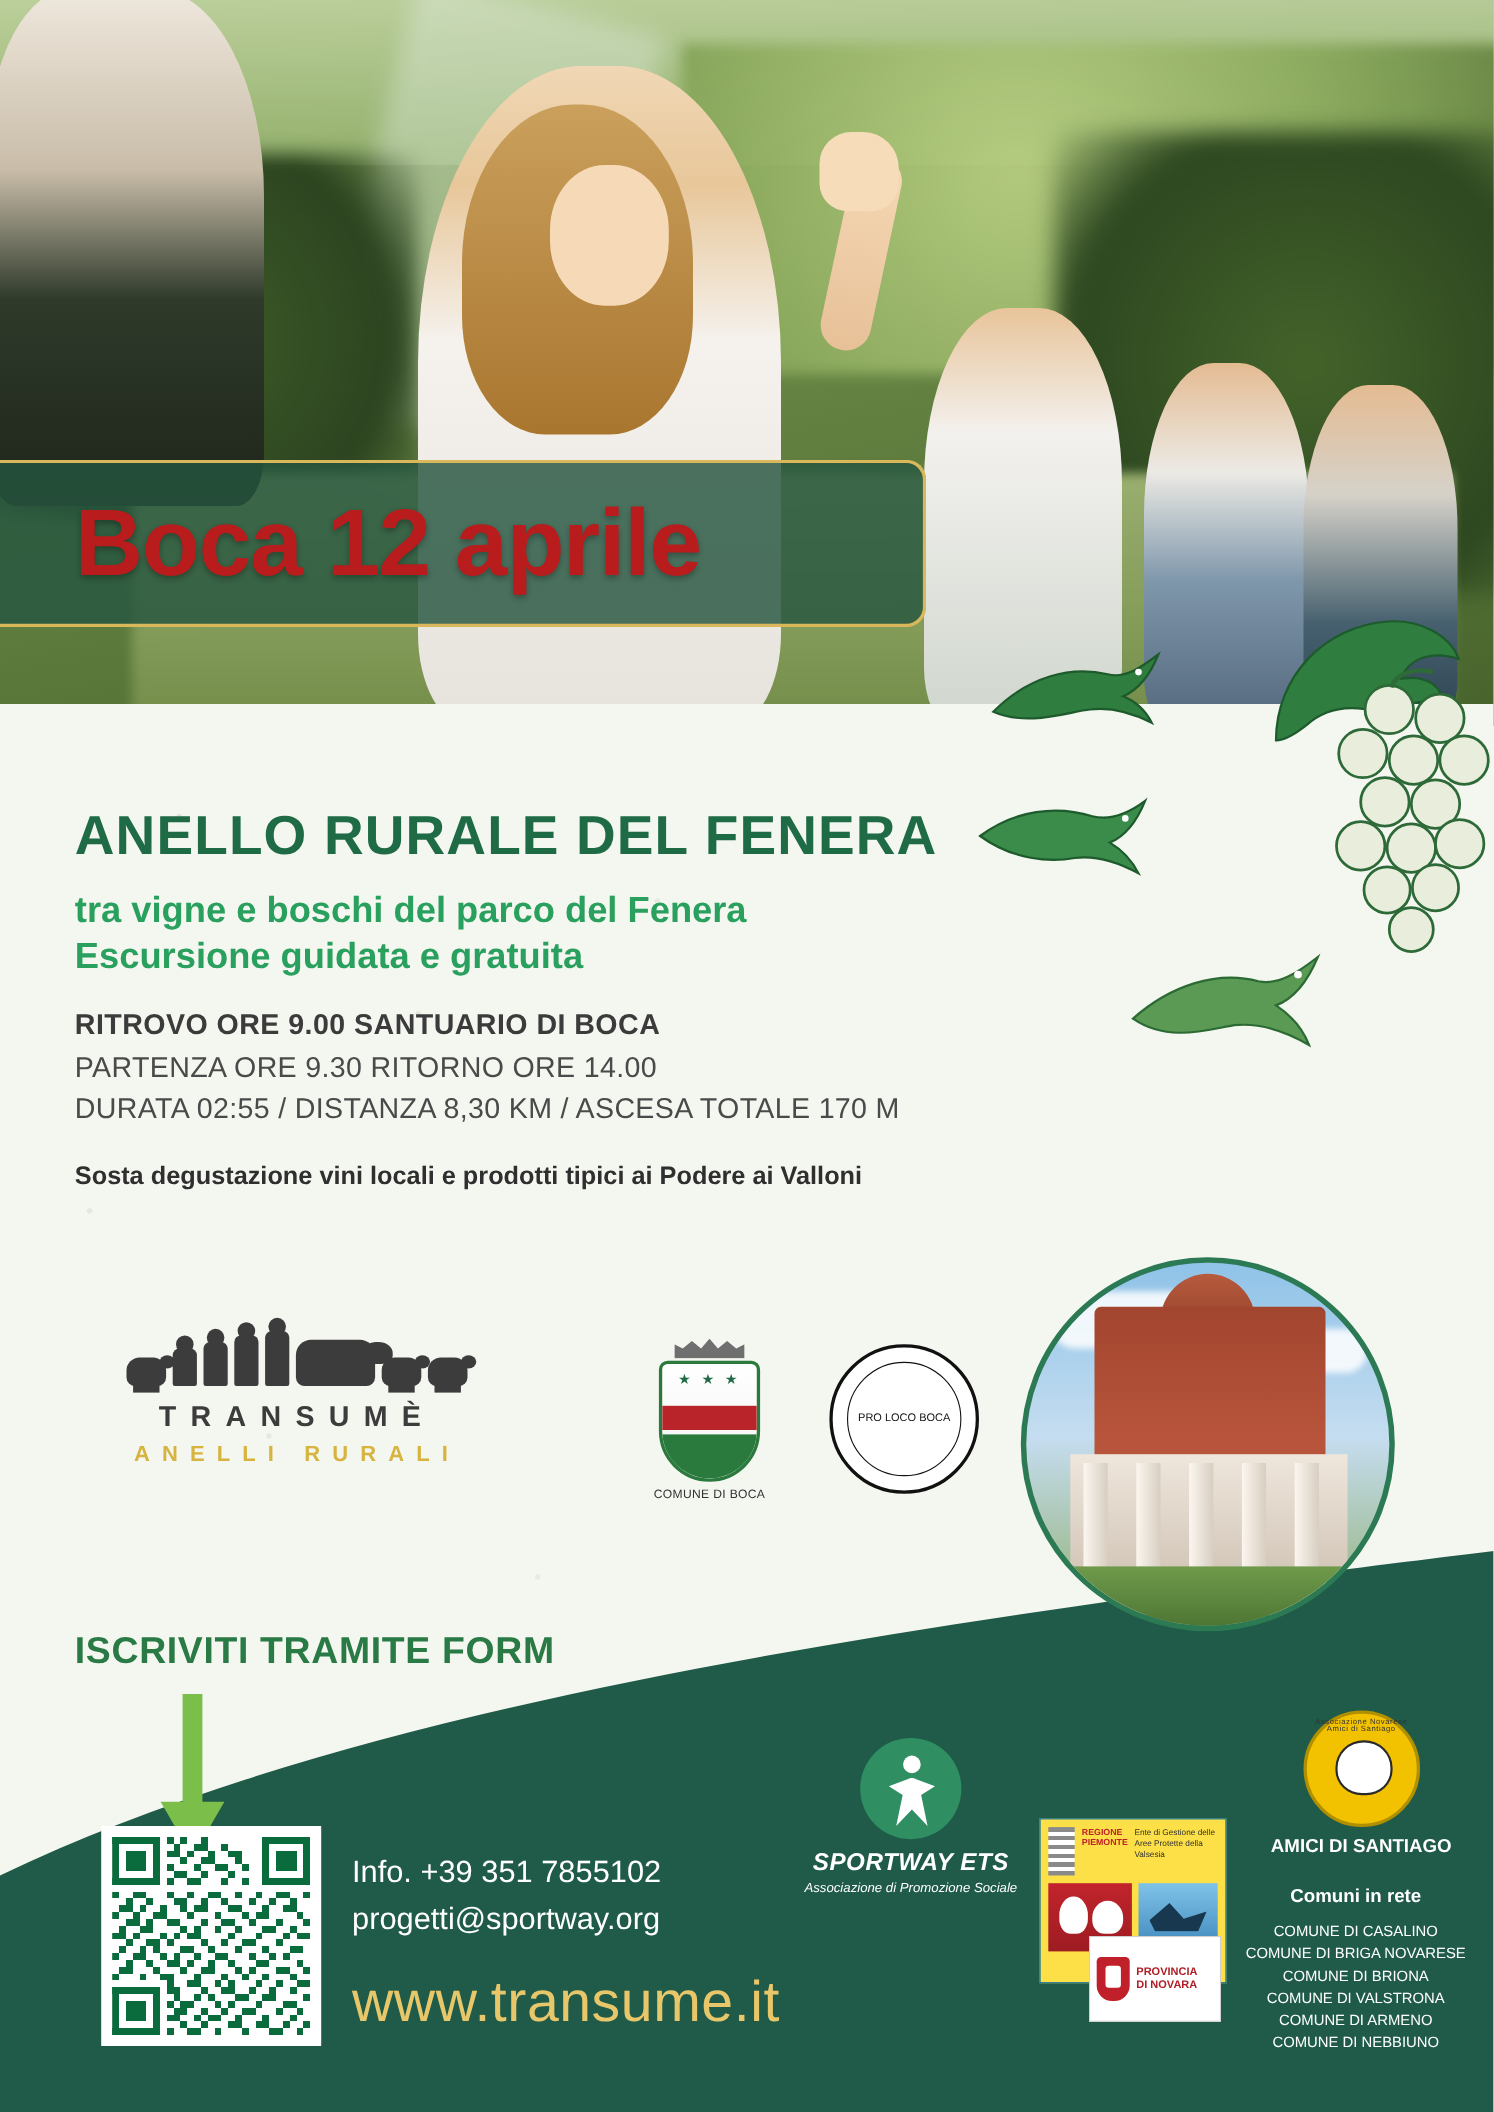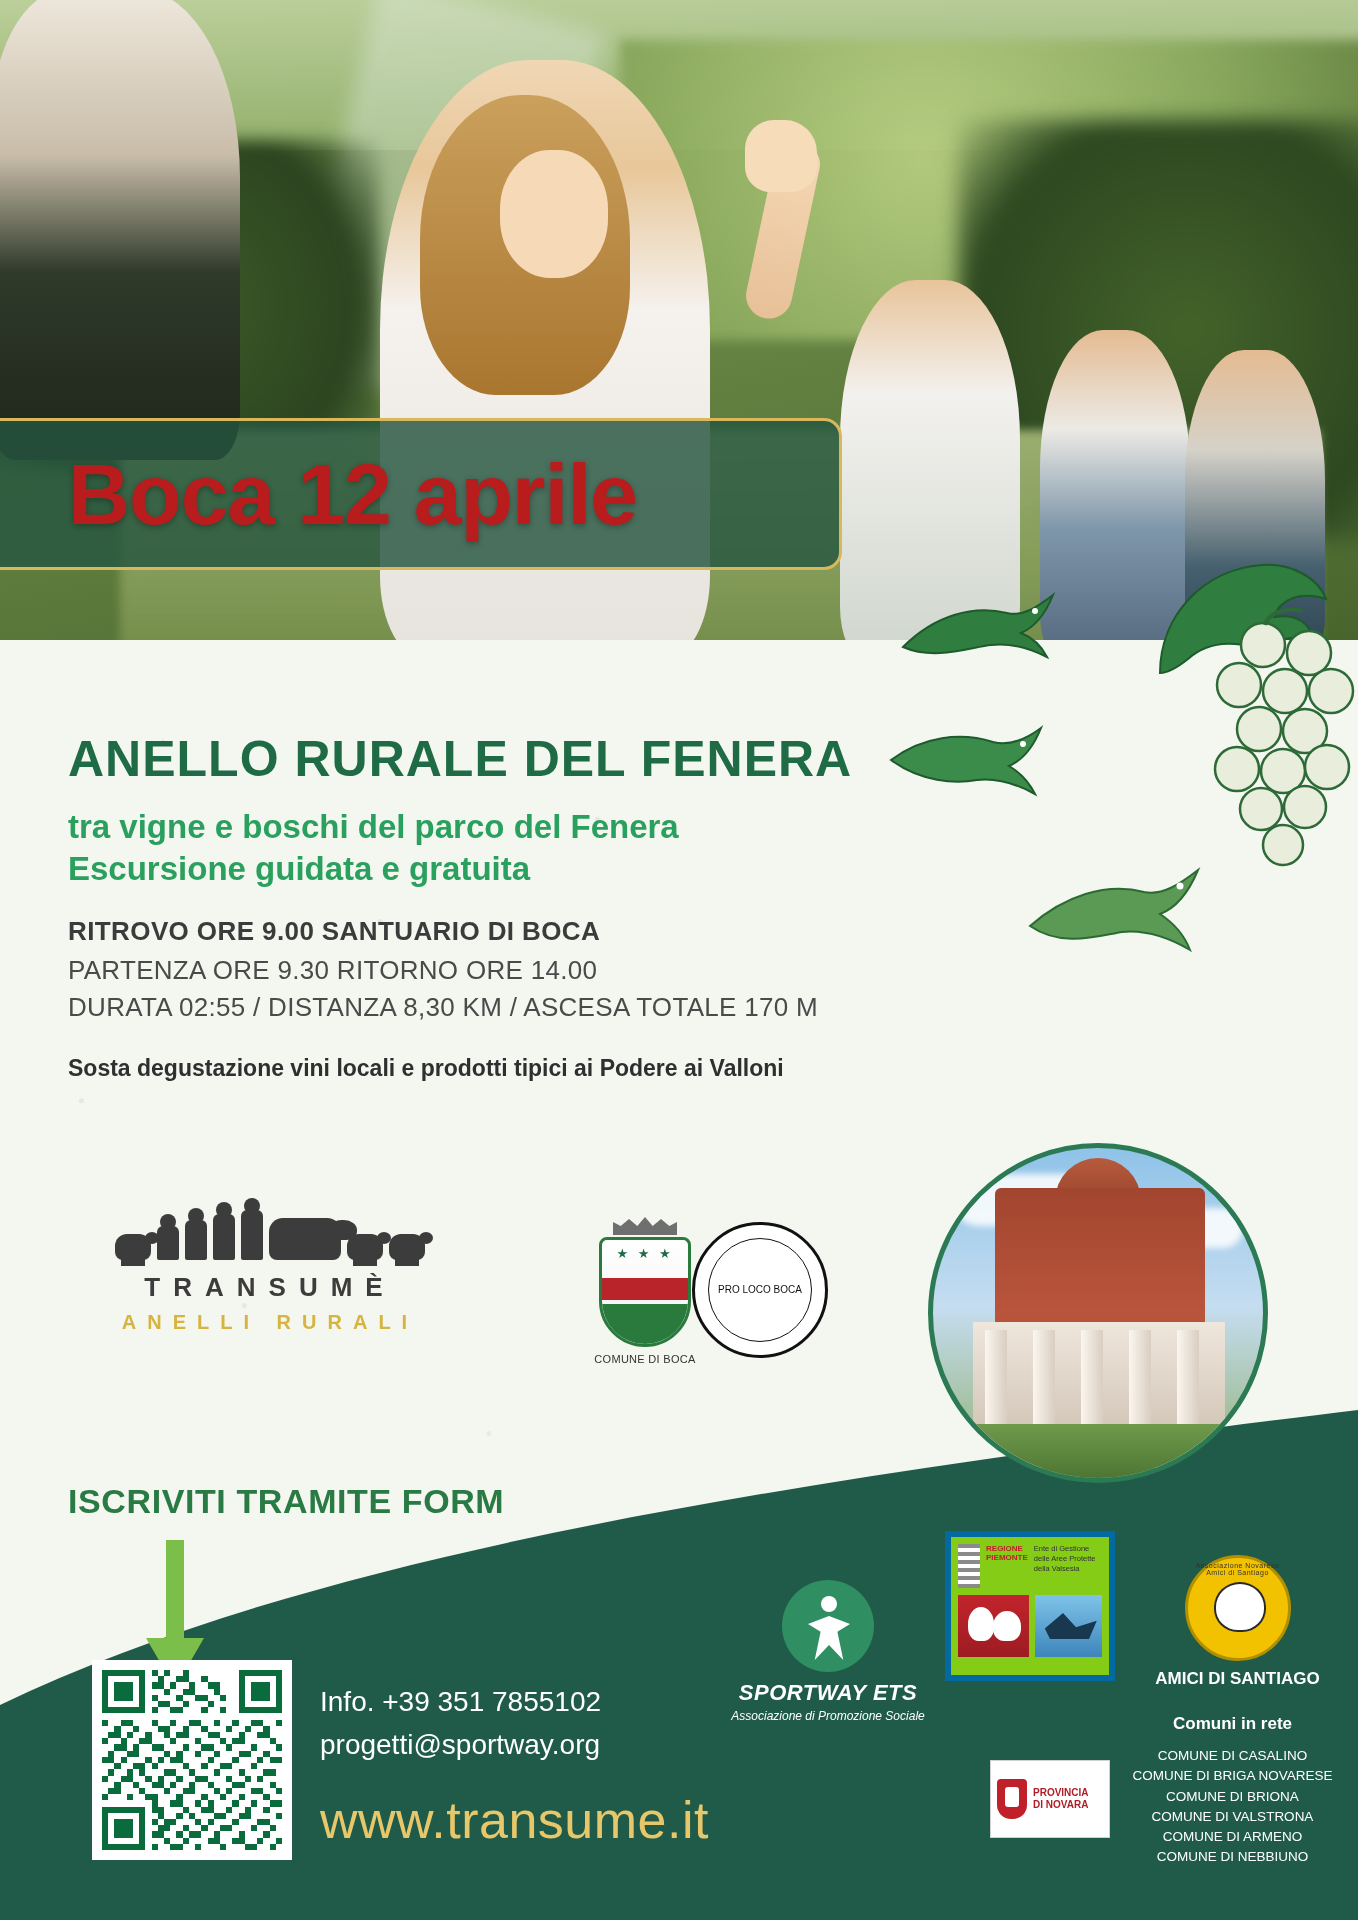--- a/index.html
+++ b/index.html
@@ -239,21 +239,21 @@
   .crest-stars { position:absolute; left:0; top:6px; width:100%; text-align:center; color:#1f6b46; font-size:13px; letter-spacing:3px;}
   .crest-green { position:absolute; left:0; bottom:0; width:100%; height:40px; background:#2a7a3d;}
   .crest-crown {
     width: 64px; height: 20px; margin: 0 auto 2px auto;
     background: #6f6f6f;
     clip-path: polygon(0 100%, 0 35%, 12% 55%, 25% 20%, 38% 55%, 50% 10%, 62% 55%, 75% 20%, 88% 55%, 100% 35%, 100% 100%);
   }
   .crest-label { font-size: 11px; color: #333; margin-top: 6px; letter-spacing: .3px;}
   .proloco {
     position: absolute;
-    left: 692px;
+    left: 754px;
     top: 1222px;
     width: 130px; height: 130px;
     border: 3px solid #111;
     border-radius: 50%;
     display: flex; align-items: center; justify-content: center;
     font-size: 10px; color: #111; text-align: center; line-height: 1.2;
     background: #fff;
   }
   .proloco-inner {
     width: 104px; height: 104px; border: 1px solid #111; border-radius: 50%;
@@ -368,25 +368,25 @@
   .sportway-mark:after {
     content:""; position:absolute; left: 26px; top: 36px; width: 42px; height: 44px;
     background: #ffffff; clip-path: polygon(50% 0, 100% 18%, 70% 36%, 84% 100%, 50% 66%, 16% 100%, 30% 36%, 0 18%);
   }
   .sportway-name { font-size: 22px; font-style: italic; font-weight: bold; letter-spacing:.5px;}
   .sportway-sub { font-size: 12px; font-style: italic; margin-top: 3px;}
 
   .regione {
     position: absolute;
     left: 945px;
-    top: 1531px;
+    top: 1653px;
     width: 170px;
     height: 150px;
-    background: #84cc16;
-    border: 6px solid #0369a1;
+    background: #fde047;
+    border: 1px solid #0369a1;
     box-sizing: border-box;
     padding: 7px;
   }
   .regione-top { display:flex; gap:6px; }
   .reg-flag { width: 54px; height: 44px; background:
       repeating-linear-gradient(180deg,#8a8a8a 0 4px, #ffffff 4px 8px); }
   .reg-txt { font-size: 7.5px; color:#333; line-height:1.35; }
   .reg-logo-red { font-size: 8px; color:#c0202a; font-weight:bold;}
   .regione-bot { display:flex; gap:6px; margin-top:7px;}
   .reg-img1 { width: 78px; height: 62px; background: linear-gradient(180deg,#c2242c,#9d1c22); position: relative; }

